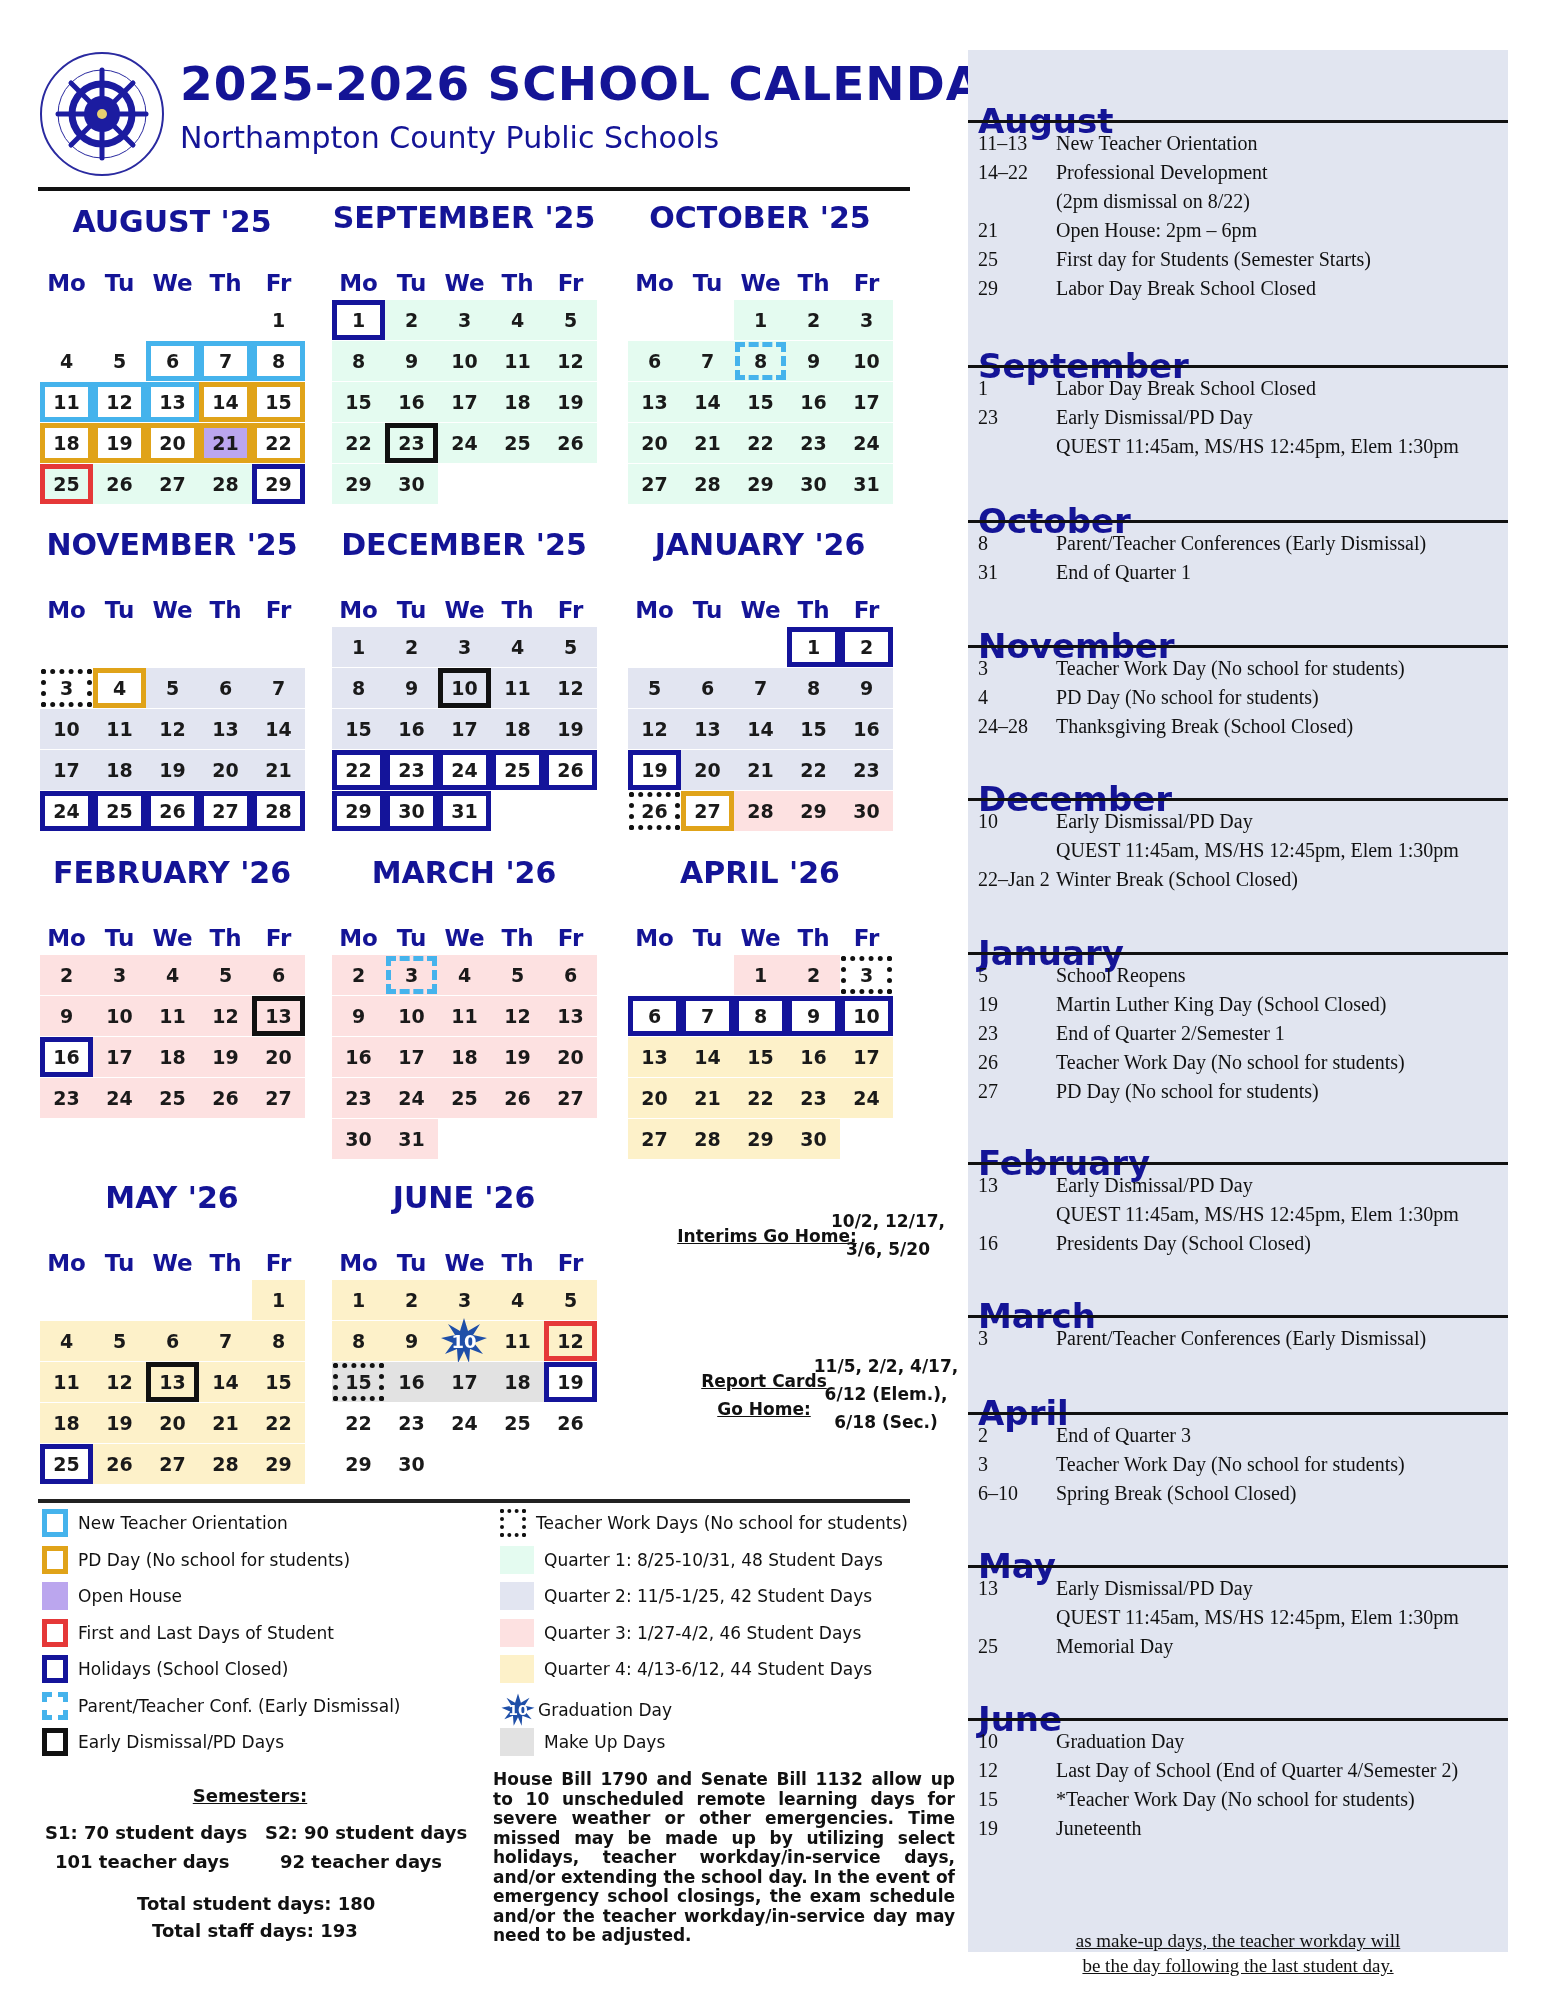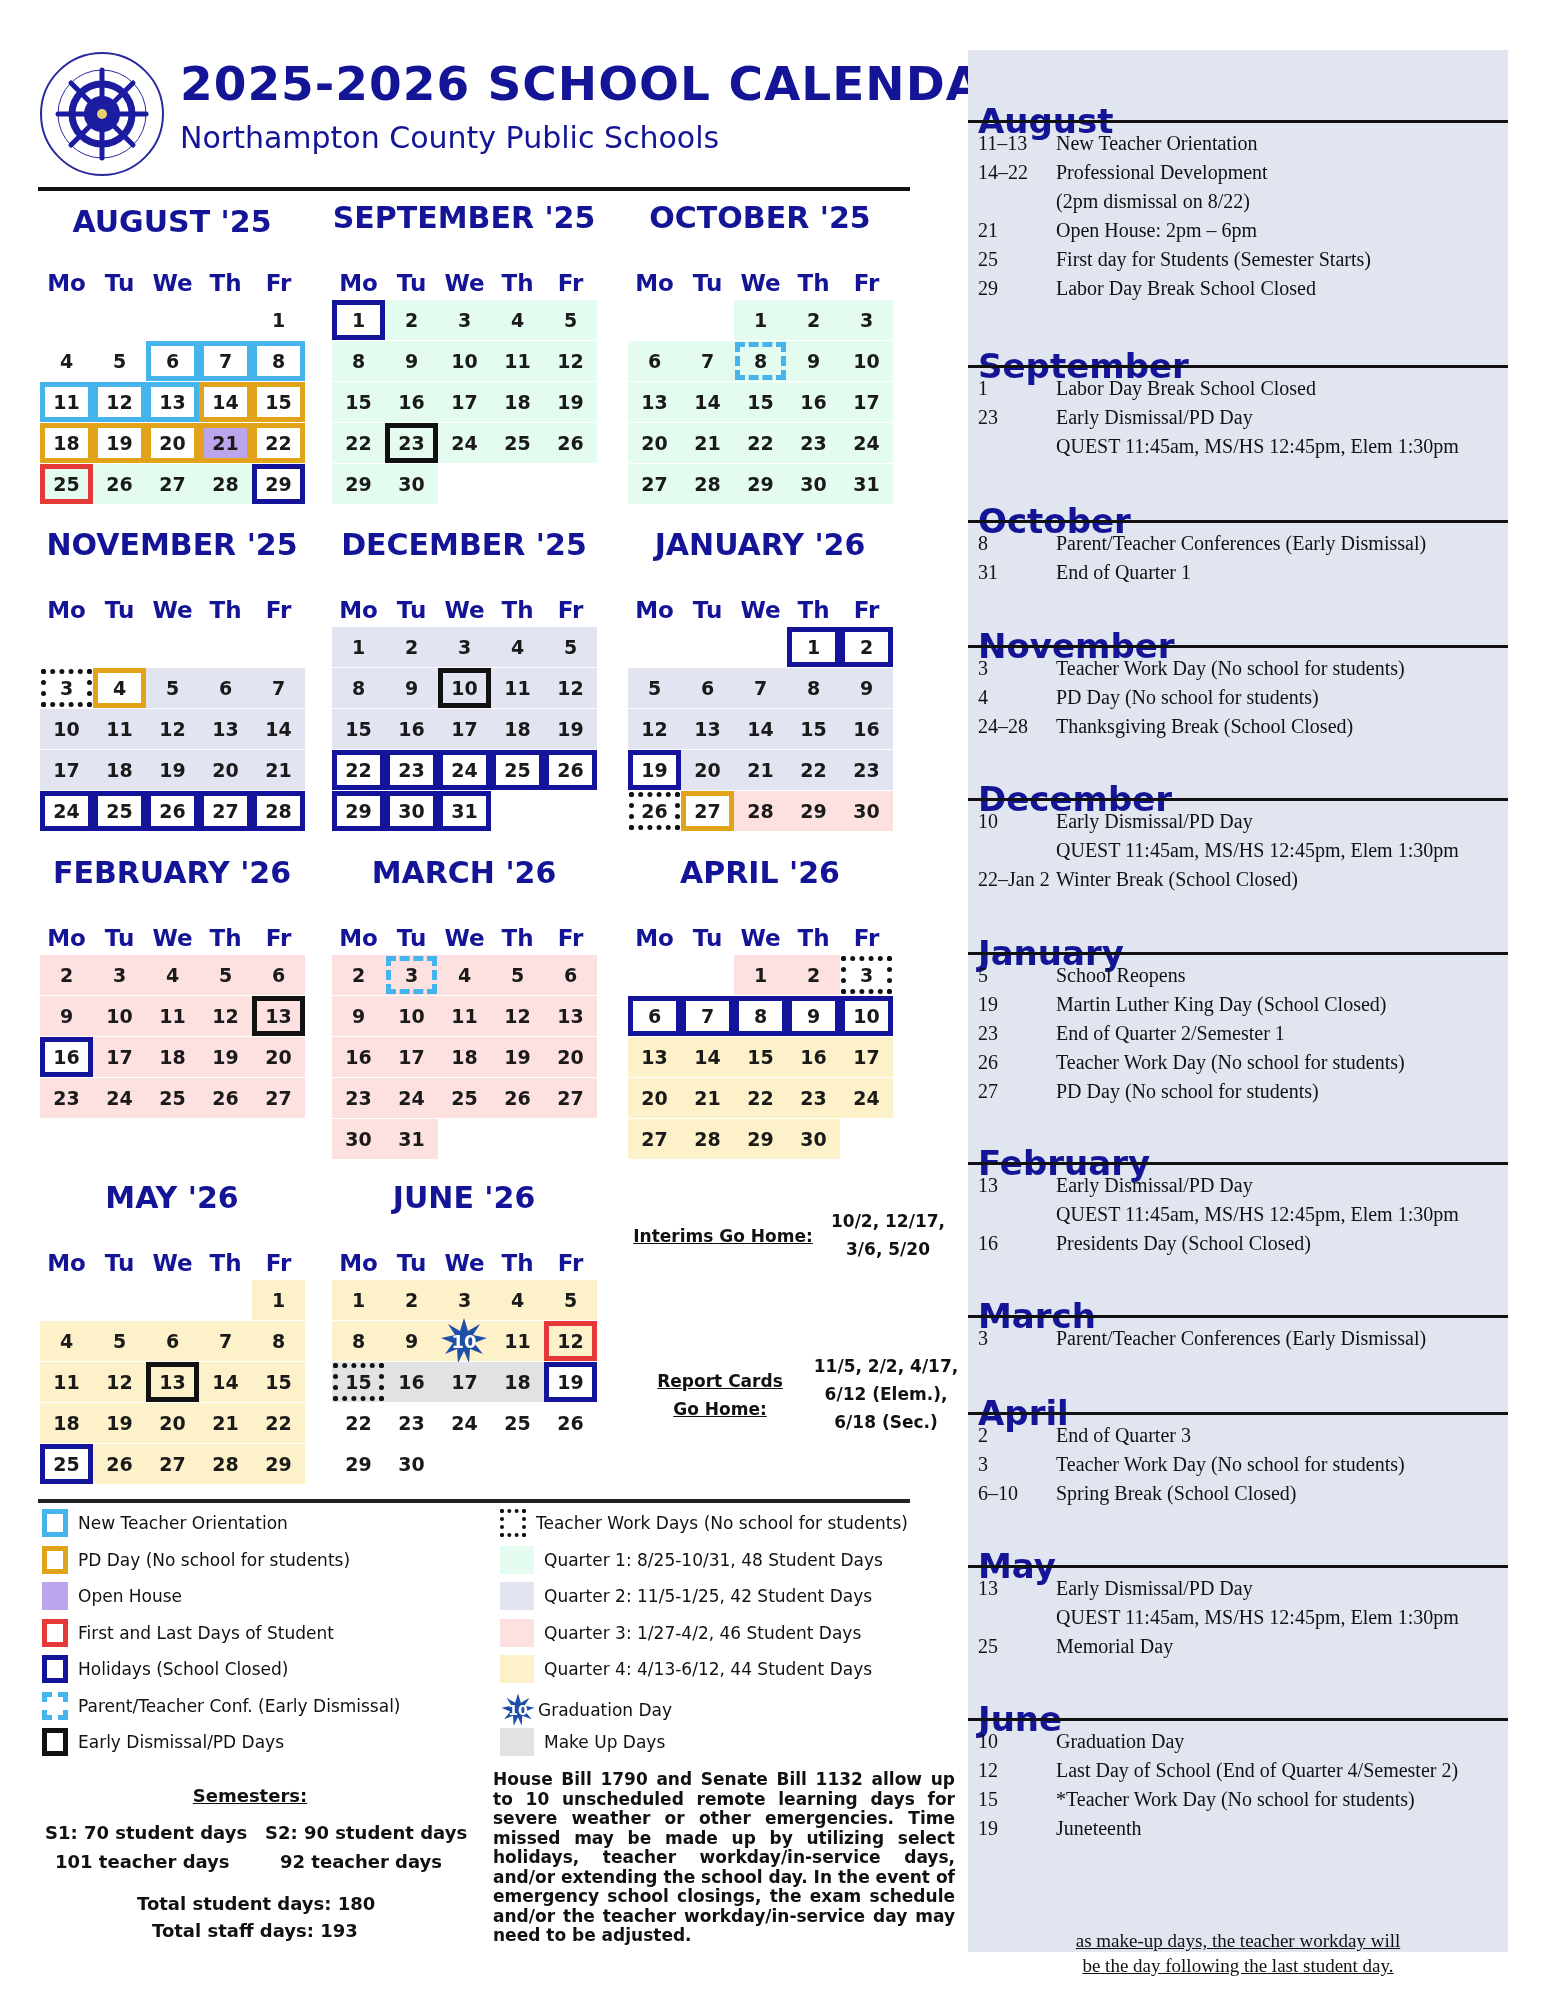--- a/index.html
+++ b/index.html
@@ -25,21 +25,21 @@
   .b-open { background: #bba6ee; }
   .b-first { box-shadow: inset 0 0 0 5px #e53838; }
   .b-hol { box-shadow: inset 0 0 0 5px #14149a; background: #fff; }
   .b-ed { box-shadow: inset 0 0 0 5px #111; }
   .b-ptc { outline: 5px dashed #45b3ec; outline-offset: -6px; }
   .b-twd { outline: 5px dotted #111; outline-offset: -6px; }
   .grad { position: absolute; width: 50px; height: 50px; display: flex; align-items: center; justify-content: center; color: #fff; font-weight: bold; font-size: 18px; }
   .grad svg { position: absolute; left: 0; top: 0; }
   .grad span { position: relative; }
 
-  .info-label { position: absolute; font-size: 17px; font-weight: bold; text-decoration: underline; color: #111; text-align: center; line-height: 24px; }
+  .info-label { position: absolute; font-size: 17px; font-weight: bold; text-decoration: underline; color: #111; text-align: center; line-height: 24px; margin-left: 44px; }
   .info-value { position: absolute; font-size: 17px; font-weight: bold; color: #111; text-align: center; line-height: 26px; }
 
   .legend-item { position: absolute; display: flex; align-items: center; font-size: 17px; color: #111; white-space: nowrap; font-family: "DejaVu Sans", sans-serif; }
   .swatch { width: 26px; height: 28px; margin-right: 10px; flex: 0 0 auto; }
   .sw-nto { border: 5px solid #45b3ec; }
   .sw-pd { border: 5px solid #e0a319; }
   .sw-open { background: #bba6ee; }
   .sw-first { border: 5px solid #e53838; }
   .sw-hol { border: 5px solid #14149a; }
   .sw-ptc { border: 5px dashed #45b3ec; }

